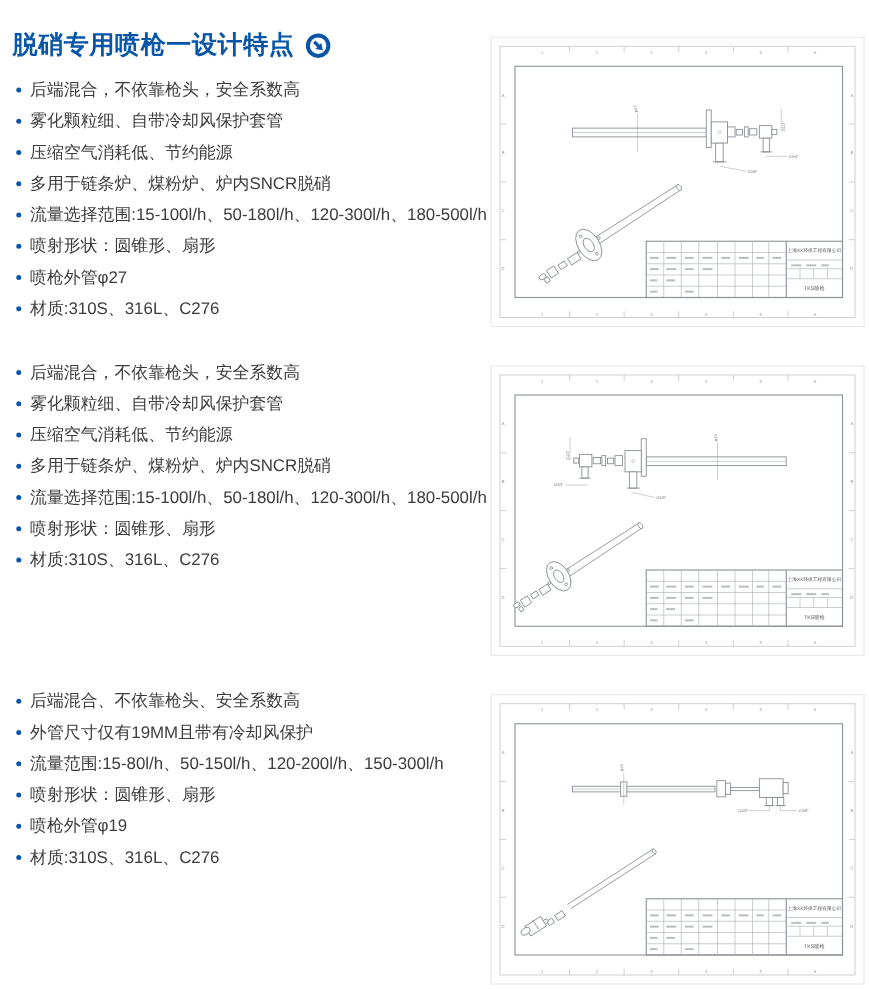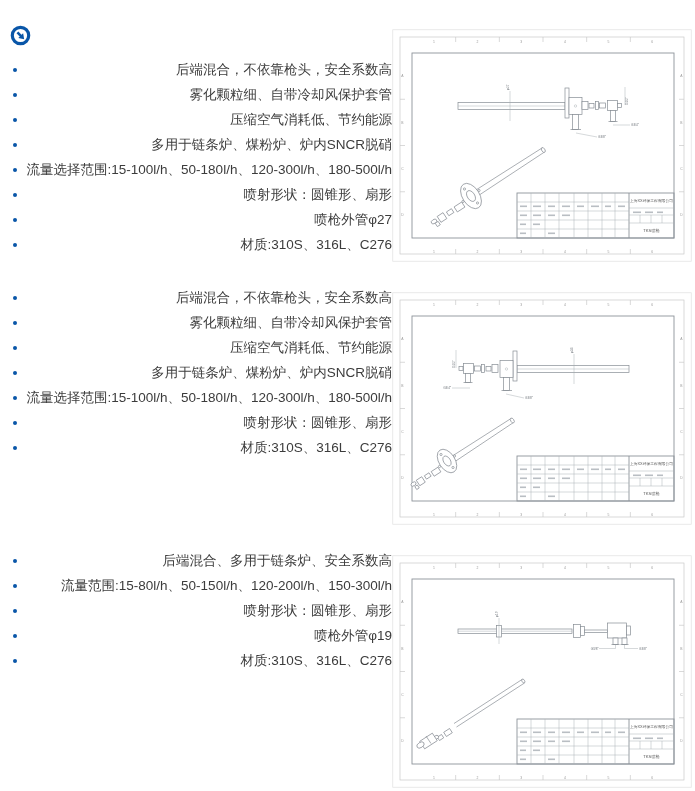--- a/index.html
+++ b/index.html
@@ -16,21 +16,21 @@
   .sec-heading{
     margin:0 0 14px 0;
     font-size:20px;font-weight:bold;letter-spacing:.5px;
     color:var(--accent);
     display:flex;align-items:center;gap:8px;line-height:1.15;
   }
   .hicon{flex:none;display:block;}
   .bullets{list-style:none;margin:0;padding:0 0 0 2px;}
   .bullets li{
     position:relative;padding-left:12px;margin-bottom:6px;
-    font-size:13.5px;line-height:19px;color:#3c3c3c;white-space:nowrap;text-align:right;
+    font-size:13.5px;line-height:19px;color:#3c3c3c;white-space:nowrap;
   }
   .bullets li::before{
     content:"";position:absolute;left:1px;top:7.5px;
     width:4px;height:4px;border-radius:50%;background:var(--accent);
   }
   .sec-right{width:300px;flex:none;margin-top:4px;}
   svg.dwg{display:block;width:300px;height:233px;background:#fff;}
   
   .f0{fill:none;stroke:#e4e4e4;stroke-width:.8;}
   .f1{fill:none;stroke:#c9c9c9;stroke-width:.7;}
@@ -48,20 +48,21 @@
   .tb2{font-size:4.2px;fill:#555;text-anchor:middle;}
 </style>
 </head>
 <body>
 
 <div class="page">
 
   <div class="sec">
     <div class="sec-left">
       <h2 class="sec-heading">
+        <span>脱硝专用喷枪一设计特点</span>
         <svg class="hicon" width="21" height="21" viewBox="0 0 21 21">
           <circle cx="10.5" cy="10.5" r="8.2" fill="none" stroke="var(--accent)" stroke-width="3.2"></circle>
           <line x1="7.4" y1="7.4" x2="11.6" y2="11.6" stroke="var(--accent)" stroke-width="2.6"></line>
           <polygon points="14.2,14.2 8.3,13.1 13.1,8.3" fill="var(--accent)"></polygon>
         </svg>
       </h2>
       <ul class="bullets">
         <li>后端混合，不依靠枪头，安全系数高</li>
         <li>雾化颗粒细、自带冷却风保护套管</li>
         <li>压缩空气消耗低、节约能源</li>
@@ -336,21 +337,22 @@
         </g>
         <text class="tb" x="259.5" y="172.8">上海XX环保工程有限公司</text>
         <text class="tb2" x="259.5" y="203">TKS喷枪</text>
       </svg>
     </div>
   </div>
 
   <div class="sec">
     <div class="sec-left">
       <ul class="bullets">
-        <li>后端混合、多用于链条炉、安全系数高</li>
+        <li>后端混合、不依靠枪头、安全系数高</li>
+        <li>外管尺寸仅有19MM且带有冷却风保护</li>
         <li>流量范围:15-80l/h、50-150l/h、120-200l/h、150-300l/h</li>
         <li>喷射形状：圆锥形、扇形</li>
         <li>喷枪外管φ19</li>
         <li>材质:310S、316L、C276</li>
       </ul>
     </div>
     <div class="sec-right">
       <svg class="dwg" viewBox="0 0 300 233">
         <g class="frame">
             <rect x="0.75" y="0.75" width="298.5" height="231.5" class="f0"></rect>

